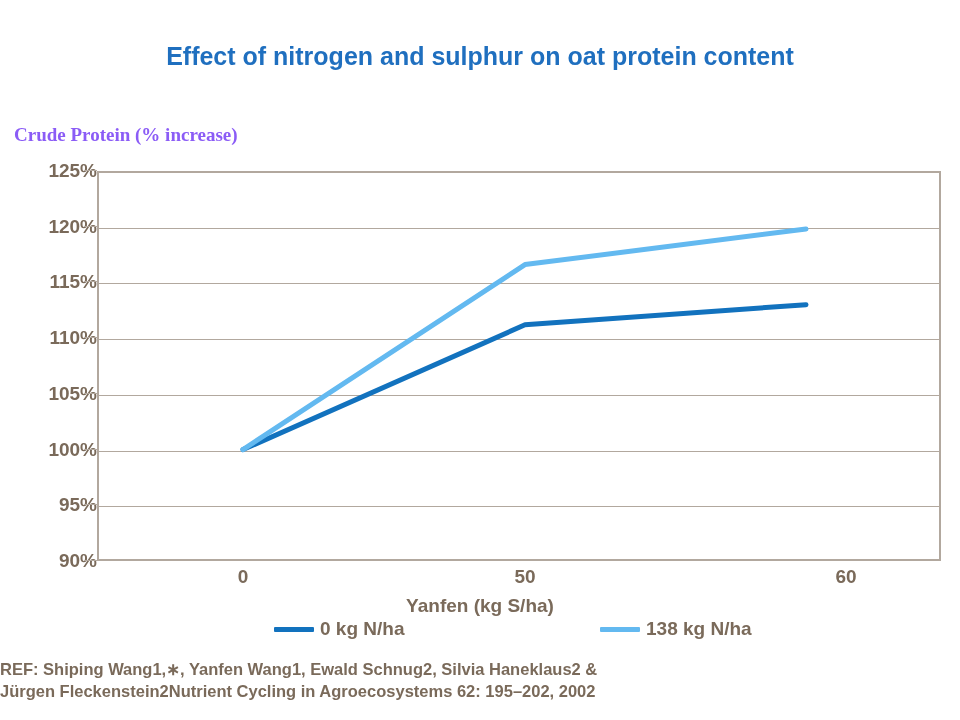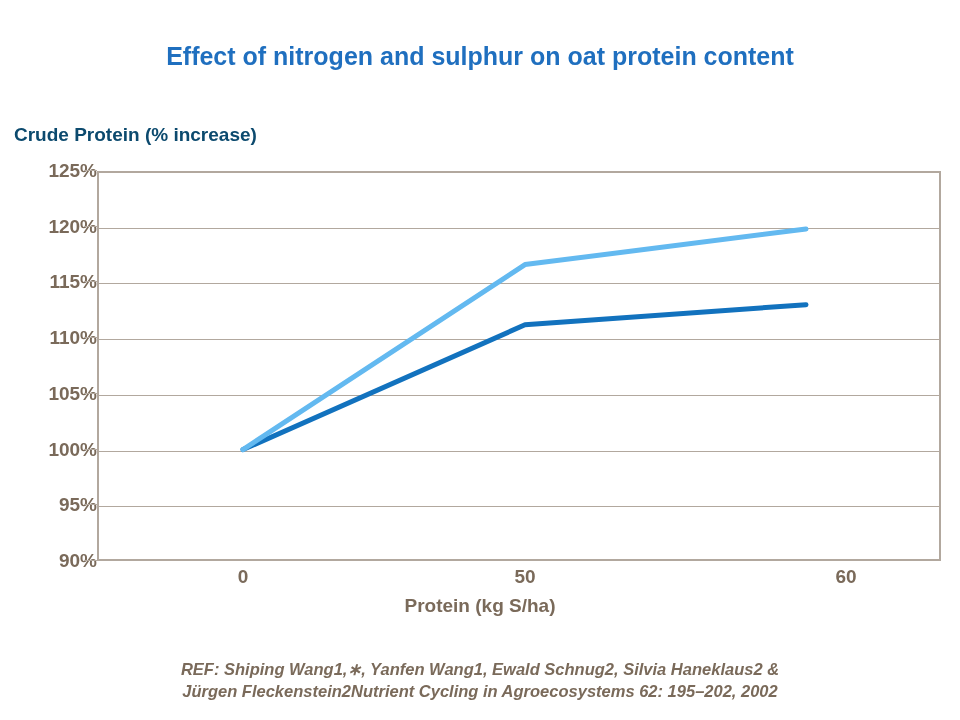--- a/index.html
+++ b/index.html
@@ -38,22 +38,23 @@
     white-space: nowrap;
   }
 
   
   .y-axis-title {
     position: absolute;
     left: 14px;
     top: 124px;
     font-size: 19px;
     font-weight: bold;
-    color: #0c4a6e;
-    white-space: nowrap;
+    color: #8b5cf6;
+    white-space: nowrap;
+    font-family: Liberation Serif, serif;
   }
 
   
   .plot-area {
     position: absolute;
     left: 97px;
     top: 171px;
     width: 844px;
     height: 390px;
     border: 2px solid #B2A89E;
@@ -155,24 +156,22 @@
     font-weight: bold;
     color: #7A6A5A;
   }
 
   
   .reference {
     position: absolute;
     left: 0;
     top: 658px;
     width: 960px;
-    text-align: center;
     font-size: 16.5px;
     font-weight: bold;
-    font-style: italic;
     color: #7A6A5A;
     line-height: 22px;
   }
   .reference .ref-line {
     display: block;
     white-space: nowrap;
   }
 </style>
 </head>
 <body>
@@ -215,21 +214,31 @@
       <polyline points="243,449.57142857142856 525,324.77142857142854 806,304.7142857142857" fill="none" stroke="#1272BE" stroke-width="5" stroke-linecap="round" stroke-linejoin="round"></polyline>
       <polyline points="243,449.57142857142856 525,264.6000000000001 806,228.94285714285718" fill="none" stroke="#63B9F0" stroke-width="5" stroke-linecap="round" stroke-linejoin="round"></polyline>
     </svg>
 
   <div id="x-axis-ticks">
       <div class="x-tick-label" style="left: 243px;">0</div>
       <div class="x-tick-label" style="left: 525px;">50</div>
       <div class="x-tick-label" style="left: 800px; margin-left: 46px;">60</div>
     </div>
 
-  <div class="x-axis-title">Protein (kg S/ha)</div>
-
+  <div class="x-axis-title">Yanfen (kg S/ha)</div>
+
+  <div class="legend" id="legend">
+      <div class="legend-item item-0">
+        <span class="legend-swatch" style="background: rgb(18, 114, 190);"></span>
+        <span class="legend-label">0 kg N/ha</span>
+      </div>
+      <div class="legend-item item-1">
+        <span class="legend-swatch" style="background: rgb(99, 185, 240);"></span>
+        <span class="legend-label">138 kg N/ha</span>
+      </div>
+    </div>
 
   <div class="reference">
     <span class="ref-line">REF: Shiping Wang1,∗, Yanfen Wang1, Ewald Schnug2, Silvia Haneklaus2 &amp;</span>
     <span class="ref-line">Jürgen Fleckenstein2Nutrient Cycling in Agroecosystems 62: 195–202, 2002</span>
   </div>
 
 </div>
 
 </body></html>

